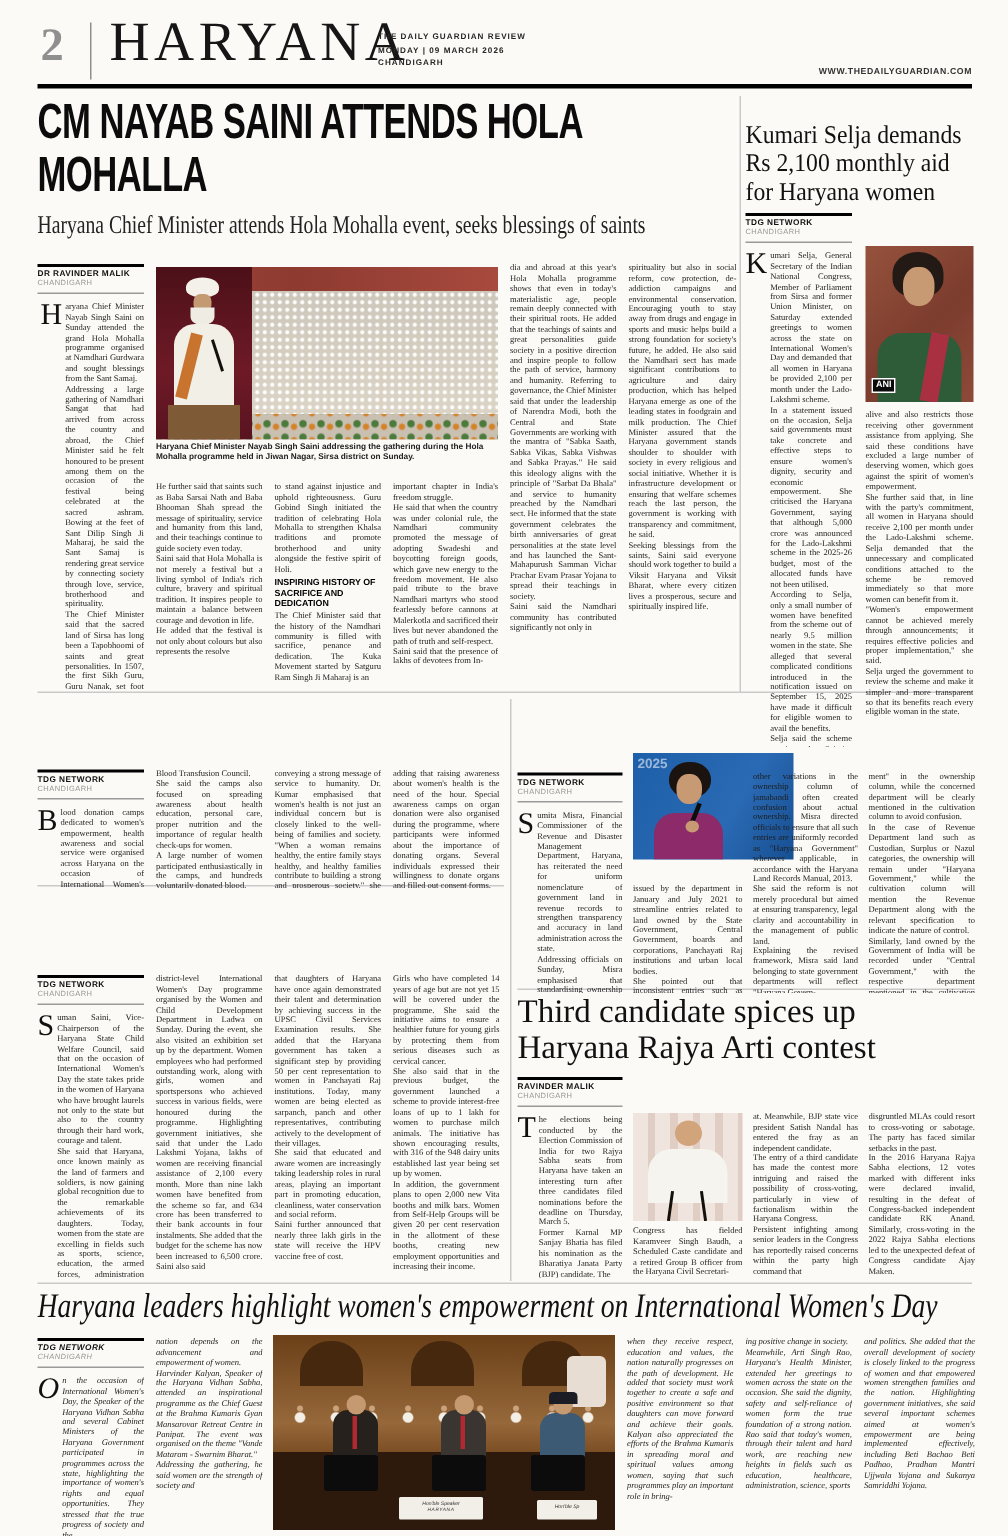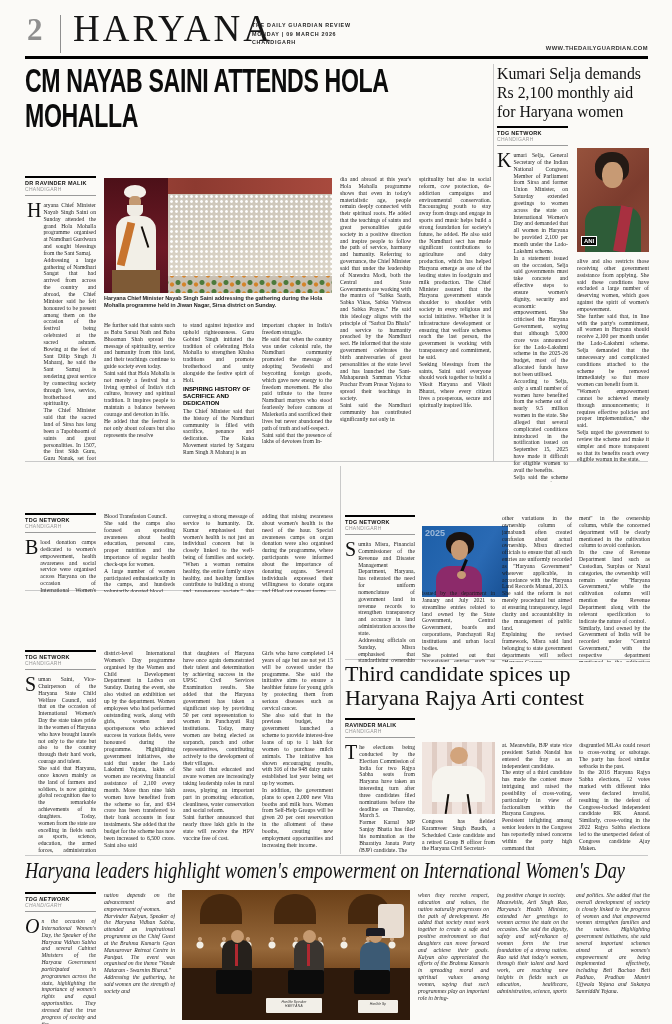--- a/index.html
+++ b/index.html
@@ -63,20 +63,23 @@
   <div class="abs thin-rule" style="left:25px;top:461px;width:623px;height:1px;"></div>
   <div class="abs thin-rule" style="left:25px;top:590px;width:311px;height:1px;"></div>
   <div class="abs thin-rule" style="left:345px;top:659px;width:305px;height:1px;"></div>
   <div class="abs thin-rule" style="left:25px;top:855px;width:623px;height:1px;"></div>
 
   <div class="abs" style="left:25px;top:64px;width:466px;height:398px;">
     <div class="abs" style="left:0;top:0;width:466px;height:72px;overflow:hidden;">
       <span class="squeeze main-headline" style="width:666px;transform:scaleX(.70);">CM NAYAB SAINI ATTENDS HOLA MOHALLA
 CELEBRATIONS IN SIRSA</span>
     </div>
+    <div class="abs" style="left:0;top:76px;width:466px;height:24px;overflow:hidden;">
+      <span class="squeeze subhead" style="width:606px;transform:scaleX(.77);">Haryana Chief Minister attends Hola Mohalla event, seeks blessings of saints</span>
+    </div>
     <div class="abs" style="left:0;top:112px;width:466px;height:288px;">
       <div class="abs byline" style="left:0;top:0;width:71px;">
         <div class="by-name">DR RAVINDER MALIK</div>
         <div class="by-city">CHANDIGARH</div>
       </div>
       <div class="abs col" style="left:0;top:26px;width:71px;height:260px;">
         <span class="dropcap"></span>
         <span class="dropcap">H</span>
         <span class="coltext" style="display:block;">aryana Chief Minister Nayab Singh Saini on Sunday attended the grand Hola Mohalla programme organised at Namdhari Gurdwara and sought blessings from the Sant Samaj.
 Addressing a large gathering of Namdhari Sangat that had arrived from across the country and abroad, the Chief Minister said he felt honoured to be present among them on the occasion of the festival being celebrated at the sacred ashram. Bowing at the feet of Sant Dilip Singh Ji Maharaj, he said the Sant Samaj is rendering great service by connecting society through love, service, brotherhood and spirituality.
@@ -114,21 +117,21 @@
       <div class="abs col coltext" style="left:237px;top:146px;width:70px;height:140px;">important chapter in India's freedom struggle.
 He said that when the country was under colonial rule, the Namdhari community promoted the message of adopting Swadeshi and boycotting foreign goods, which gave new energy to the freedom movement. He also paid tribute to the brave Namdhari martyrs who stood fearlessly before cannons at Malerkotla and sacrificed their lives but never abandoned the path of truth and self-respect.
 Saini said that the presence of lakhs of devotees from In-</div>
       <div class="abs col coltext" style="left:315px;top:0;width:71px;height:286px;">dia and abroad at this year's Hola Mohalla programme shows that even in today's materialistic age, people remain deeply connected with their spiritual roots. He added that the teachings of saints and great personalities guide society in a positive direction and inspire people to follow the path of service, harmony and humanity. Referring to governance, the Chief Minister said that under the leadership of Narendra Modi, both the Central and State Governments are working with the mantra of "Sabka Saath, Sabka Vikas, Sabka Vishwas and Sabka Prayas." He said this ideology aligns with the principle of "Sarbat Da Bhala" and service to humanity preached by the Namdhari sect. He informed that the state government celebrates the birth anniversaries of great personalities at the state level and has launched the Sant-Mahapurush Samman Vichar Prachar Evam Prasar Yojana to spread their teachings in society.
 Saini said the Namdhari community has contributed significantly not only in</div>
       <div class="abs col coltext" style="left:394px;top:0;width:72px;height:286px;">spirituality but also in social reform, cow protection, de-addiction campaigns and environmental conservation. Encouraging youth to stay away from drugs and engage in sports and music helps build a strong foundation for society's future, he added. He also said the Namdhari sect has made significant contributions to agriculture and dairy production, which has helped Haryana emerge as one of the leading states in foodgrain and milk production. The Chief Minister assured that the Haryana government stands shoulder to shoulder with society in every religious and social initiative. Whether it is infrastructure development or ensuring that welfare schemes reach the last person, the government is working with transparency and commitment, he said.
 Seeking blessings from the saints, Saini said everyone should work together to build a Viksit Haryana and Viksit Bharat, where every citizen lives a prosperous, secure and spiritually inspired life.</div>
     </div>
   </div>
 
-  <div class="abs" style="left:497px;top:64px;width:152px;height:418px;">
+  <div class="abs" style="left:497px;top:80px;width:152px;height:418px;">
     <div class="abs" style="left:0;top:0;width:152px;height:60px;overflow:hidden;">
       <span class="squeeze serif-head" style="width:164px;transform:scaleX(.93);font-size:17px;line-height:1.13;">Kumari Selja demands
 Rs 2,100 monthly aid
 for Haryana women</span>
     </div>
     <div class="abs byline" style="left:0;top:62px;width:71px;">
       <div class="by-name">TDG NETWORK</div>
       <div class="by-city">CHANDIGARH</div>
     </div>
 
@@ -167,21 +170,21 @@
     <div class="abs col coltext" style="left:158px;top:47px;width:71px;height:79px;">conveying a strong message of service to humanity. Dr. Kumar emphasised that women's health is not just an individual concern but is closely linked to the well-being of families and society. "When a woman remains healthy, the entire family stays healthy, and healthy families contribute to building a strong and prosperous society," she said,</div>
     <div class="abs col coltext" style="left:237px;top:47px;width:71px;height:79px;">adding that raising awareness about women's health is the need of the hour. Special awareness camps on organ donation were also organised during the programme, where participants were informed about the importance of donating organs. Several individuals expressed their willingness to donate organs and filled out consent forms.</div>
   </div>
 
   <div class="abs" style="left:345px;top:466px;width:305px;height:196px;">
     <div class="abs byline" style="left:0;top:49px;width:70px;">
       <div class="by-name">TDG NETWORK</div>
       <div class="by-city">CHANDIGARH</div>
     </div>
 
-    <div class="abs photo" style="left:77px;top:60px;width:86px;height:71px;background:linear-gradient(120deg,#1d5fa8,#2a6ab4 60%,#174f92);">
+    <div class="abs photo" style="left:77px;top:36px;width:60px;height:71px;background:linear-gradient(120deg,#1d5fa8,#2a6ab4 60%,#174f92);padding-left:47px;">
       <div class="backdrop-year">2025</div>
       <div class="abs" style="left:24px;top:6px;width:28px;height:24px;background:#1a1310;border-radius:48%;"></div>
       <div class="abs" style="left:29px;top:14px;width:17px;height:20px;background:#c79a74;border-radius:45%;"></div>
       <div class="abs" style="left:14px;top:40px;width:46px;height:31px;background:#8c2a6a;border-radius:14px 14px 0 0;"></div>
       <div class="abs" style="left:40px;top:33px;width:3px;height:16px;background:#0d0d0d;transform:rotate(22deg);"></div>
       <div class="abs" style="left:35px;top:45px;width:9px;height:8px;background:#c79a74;border-radius:50%;"></div>
     </div>
     <div class="abs col" style="left:0;top:75px;width:70px;height:121px;">
       <span class="dropcap">S</span>
       <span class="coltext" style="display:block;">umita Misra, Financial Commissioner of the Revenue and Disaster Management Department, Haryana, has reiterated the need for uniform nomenclature of government land in revenue records to strengthen transparency and accuracy in land administration across the state.

